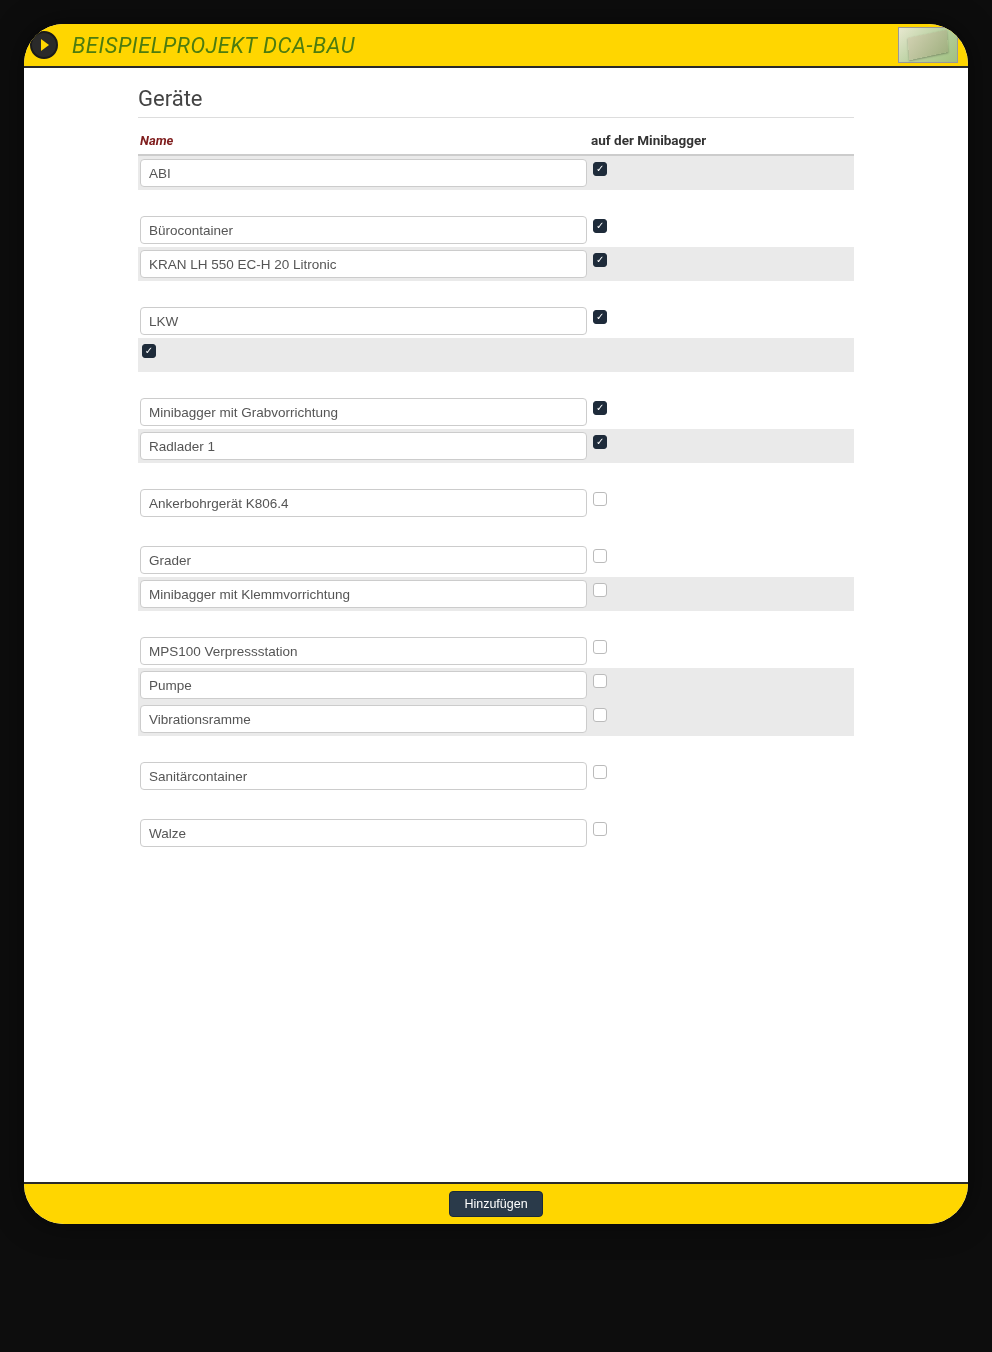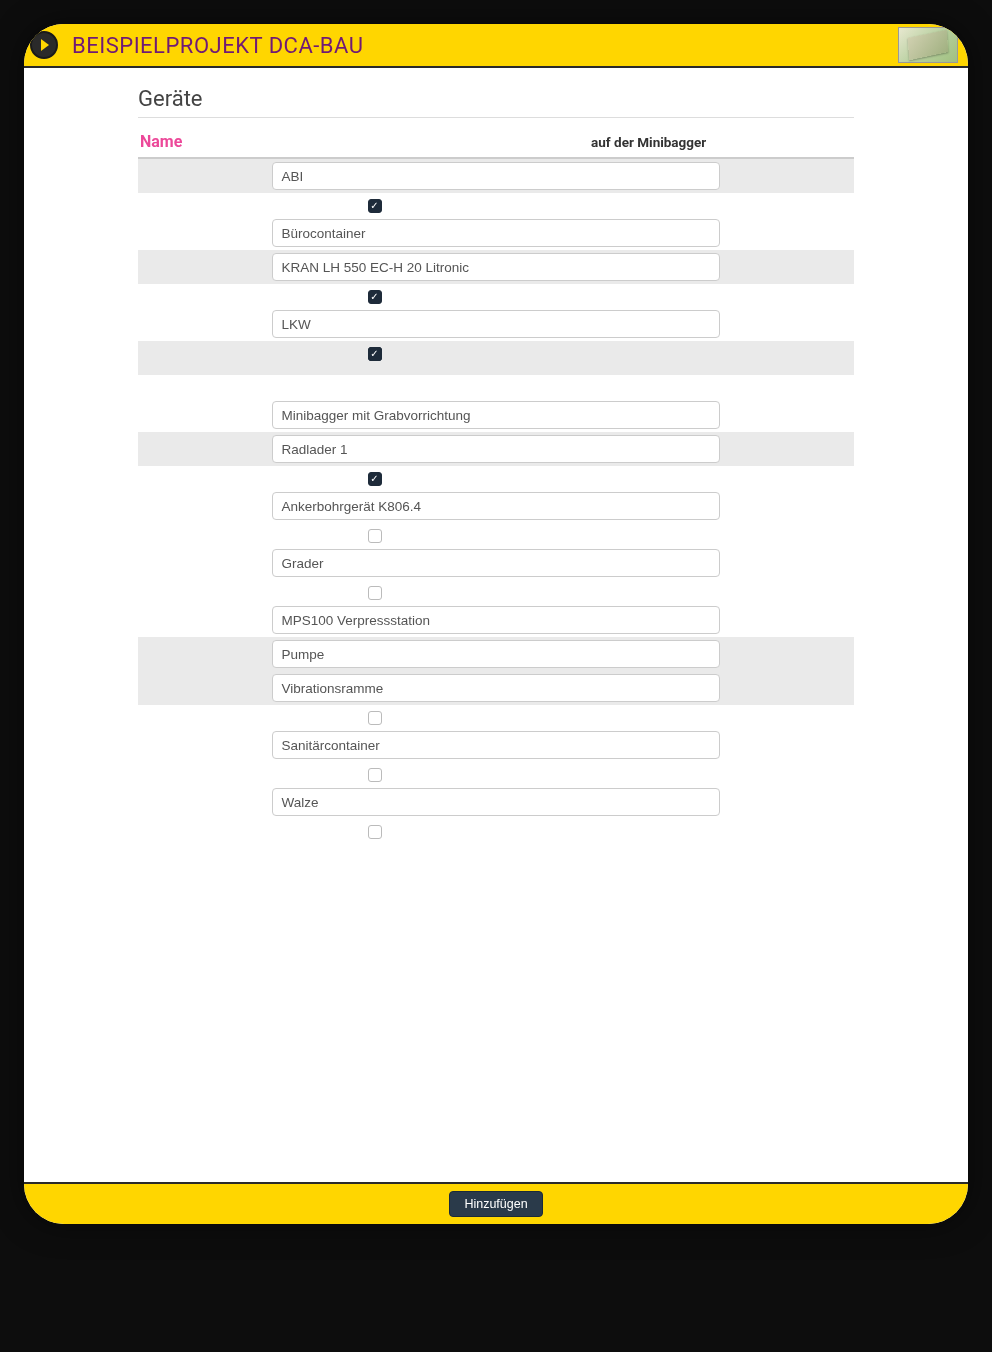--- a/index.html
+++ b/index.html
@@ -58,23 +58,24 @@
       width: 0;
       height: 0;
       border-left: 8px solid #ffd600;
       border-top: 6px solid transparent;
       border-bottom: 6px solid transparent;
       margin-left: 2px;
     }
     .header-title {
       font-size: 22px;
       font-weight: 400;
-      color: #701a75;
+      color: #4d7c0f;
       margin-left: 8px;
       letter-spacing: 0.5px;
+      font-style: italic;
     }
     .header-thumb {
       width: 60px;
       height: 36px;
       background: linear-gradient(135deg, #e8e8d0 0%, #b8d0a0 50%, #a0c080 100%);
       border: 1px solid #999;
       position: absolute;
       right: 10px;
       top: 3px;
       display: flex;
@@ -112,37 +113,37 @@
       width: 100%;
     }
     .table-header {
       display: flex;
       align-items: center;
       padding: 2px 0 6px 0;
       border-bottom: 2px solid #ccc;
     }
     .th-name {
       width: 63%;
-      font-size: 16px;
+      font-size: 13px;
       font-weight: 700;
-      color: #ec4899;
+      color: #7f1d1d;
       padding-left: 2px;
+      font-style: italic;
     }
     .th-onsite {
       width: 37%;
       font-size: 13.5px;
       font-weight: 700;
       color: #333;
       padding-left: 2px;
     }
     .row {
       display: flex;
       align-items: center;
       height: 34px;
-      flex-direction: column;
     }
     .row.even {
       background: #eaeaea;
     }
     .row.odd {
       background: #fff;
       margin-top: 23px;
     }
     .cell-name {
       width: 63%;
@@ -295,20 +296,26 @@
             <div class="cell-check">
               <div class="checkbox unchecked"></div>
             </div>
           </div>
           <div class="row odd">
             <div class="cell-name"><input class="name-input" type="text" value="Grader" style=""></div>
             <div class="cell-check">
               <div class="checkbox unchecked"></div>
             </div>
           </div>
+          <div class="row even">
+            <div class="cell-name"><input class="name-input" type="text" value="Minibagger mit Klemmvorrichtung" style=""></div>
+            <div class="cell-check">
+              <div class="checkbox unchecked"></div>
+            </div>
+          </div>
           <div class="row odd">
             <div class="cell-name"><input class="name-input" type="text" value="MPS100 Verpressstation" style=""></div>
             <div class="cell-check">
               <div class="checkbox unchecked"></div>
             </div>
           </div>
           <div class="row even">
             <div class="cell-name"><input class="name-input" type="text" value="Pumpe" style=""></div>
             <div class="cell-check">
               <div class="checkbox unchecked"></div>

